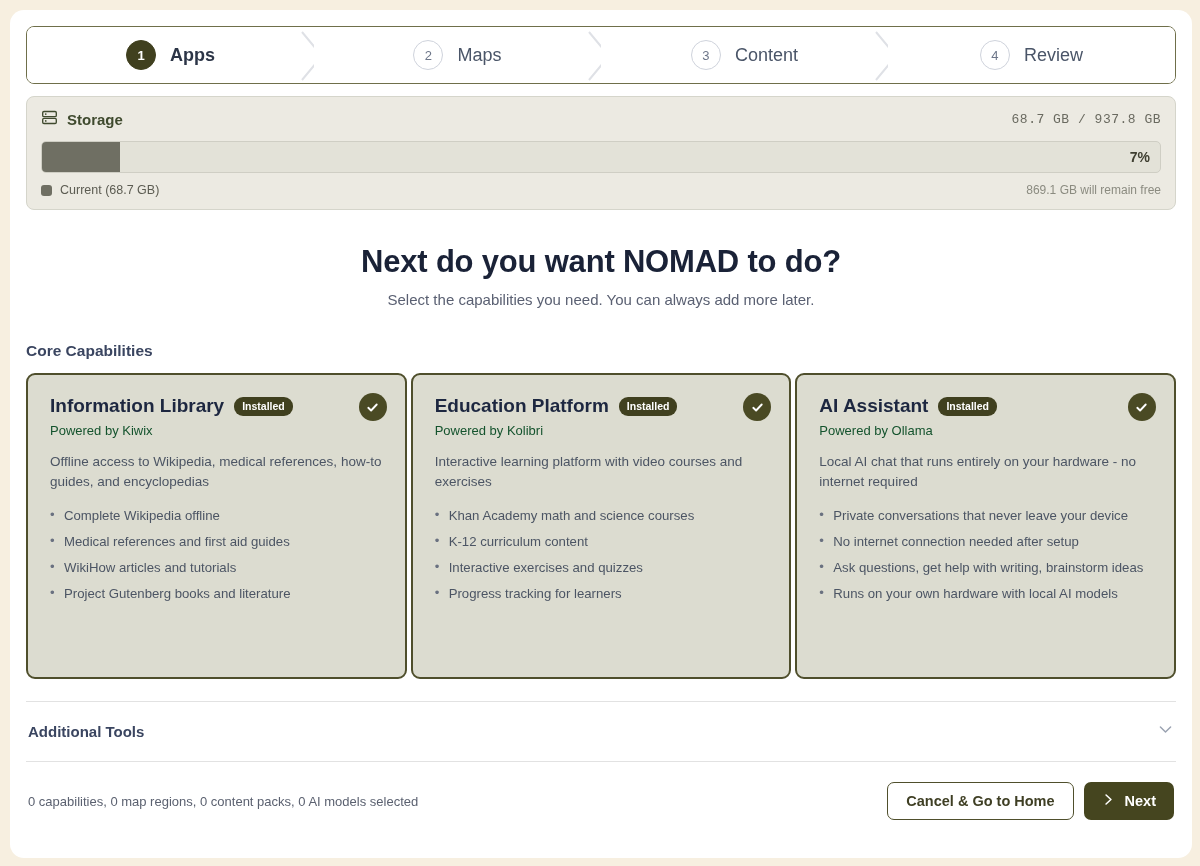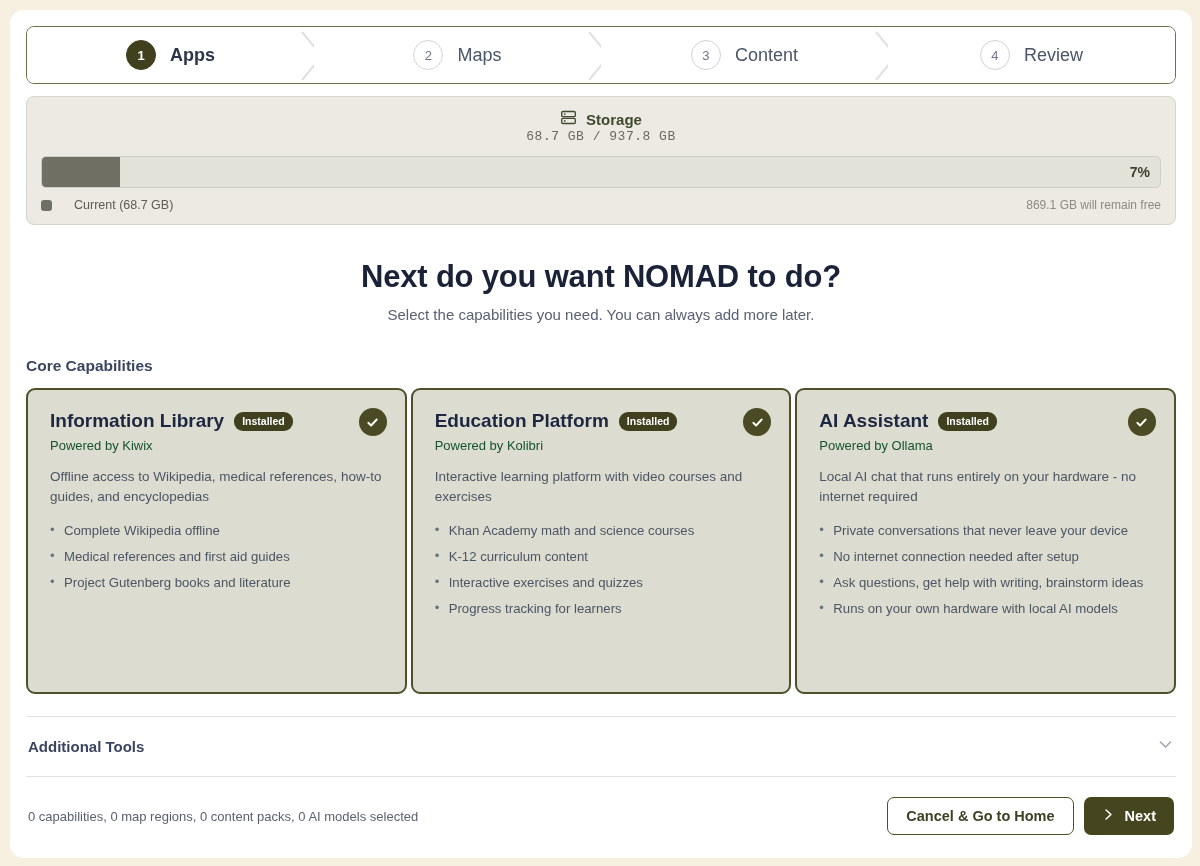--- a/index.html
+++ b/index.html
@@ -71,21 +71,21 @@
 
   
   .storage {
     margin-top: 12px;
     border: 1px solid #d5d5cb;
     border-radius: 8px;
     background: #eceae2;
     padding: 12px 14px 12px 14px;
   }
   .storage-head {
-    display: flex; align-items: center; justify-content: space-between; flex-direction: column;
+    display: flex; align-items: center; justify-content: space-between;
   }
   .storage-title {
     display: flex; align-items: center; gap: 9px;
     font-size: 15px; color: #3f4a2e; font-weight: bold;
   }
   .storage-cap {
     font-family: "Liberation Mono", monospace;
     font-size: 13px;
     color: #6a6a60;
     letter-spacing: .5px;
@@ -107,21 +107,21 @@
   }
   .bar-pct {
     position: absolute; right: 10px;
     font-size: 14px; font-weight: bold; color: #3f3f31;
   }
   .storage-foot {
     margin-top: 10px;
     display: flex; align-items: center; justify-content: space-between;
   }
   .legend {
-    display: flex; align-items: center; gap: 22px;
+    display: flex; align-items: center; gap: 8px;
     font-size: 12.5px; color: #5c5c52;
   }
   .legend-dot {
     width: 11px; height: 11px; border-radius: 3px; background: #6f6f63;
   }
   .remain { font-size: 12px; color: #8b8b80; }
 
   
   .hero { text-align: center; margin-top: 34px; }
   .hero h1 {
@@ -341,20 +341,21 @@
       </div>
       <div class="card-head">
         <span class="card-title">Information Library</span>
         <span class="badge">Installed</span>
       </div>
       <div class="card-sub">Powered by Kiwix</div>
       <div class="card-desc">Offline access to Wikipedia, medical references, how-to guides, and encyclopedias</div>
       <ul class="card-list">
         <li>Complete Wikipedia offline</li>
         <li>Medical references and first aid guides</li>
+        <li>WikiHow articles and tutorials</li>
         <li>Project Gutenberg books and literature</li>
       </ul>
     </div>
 
     <div class="card">
       <div class="check">
         <svg width="15" height="15" viewBox="0 0 16 16">
             <path d="M3.5 8.3 L6.5 11.2 L12.5 4.8" fill="none" stroke="#fff" stroke-width="2" stroke-linecap="round" stroke-linejoin="round"></path>
           </svg>
       </div>

